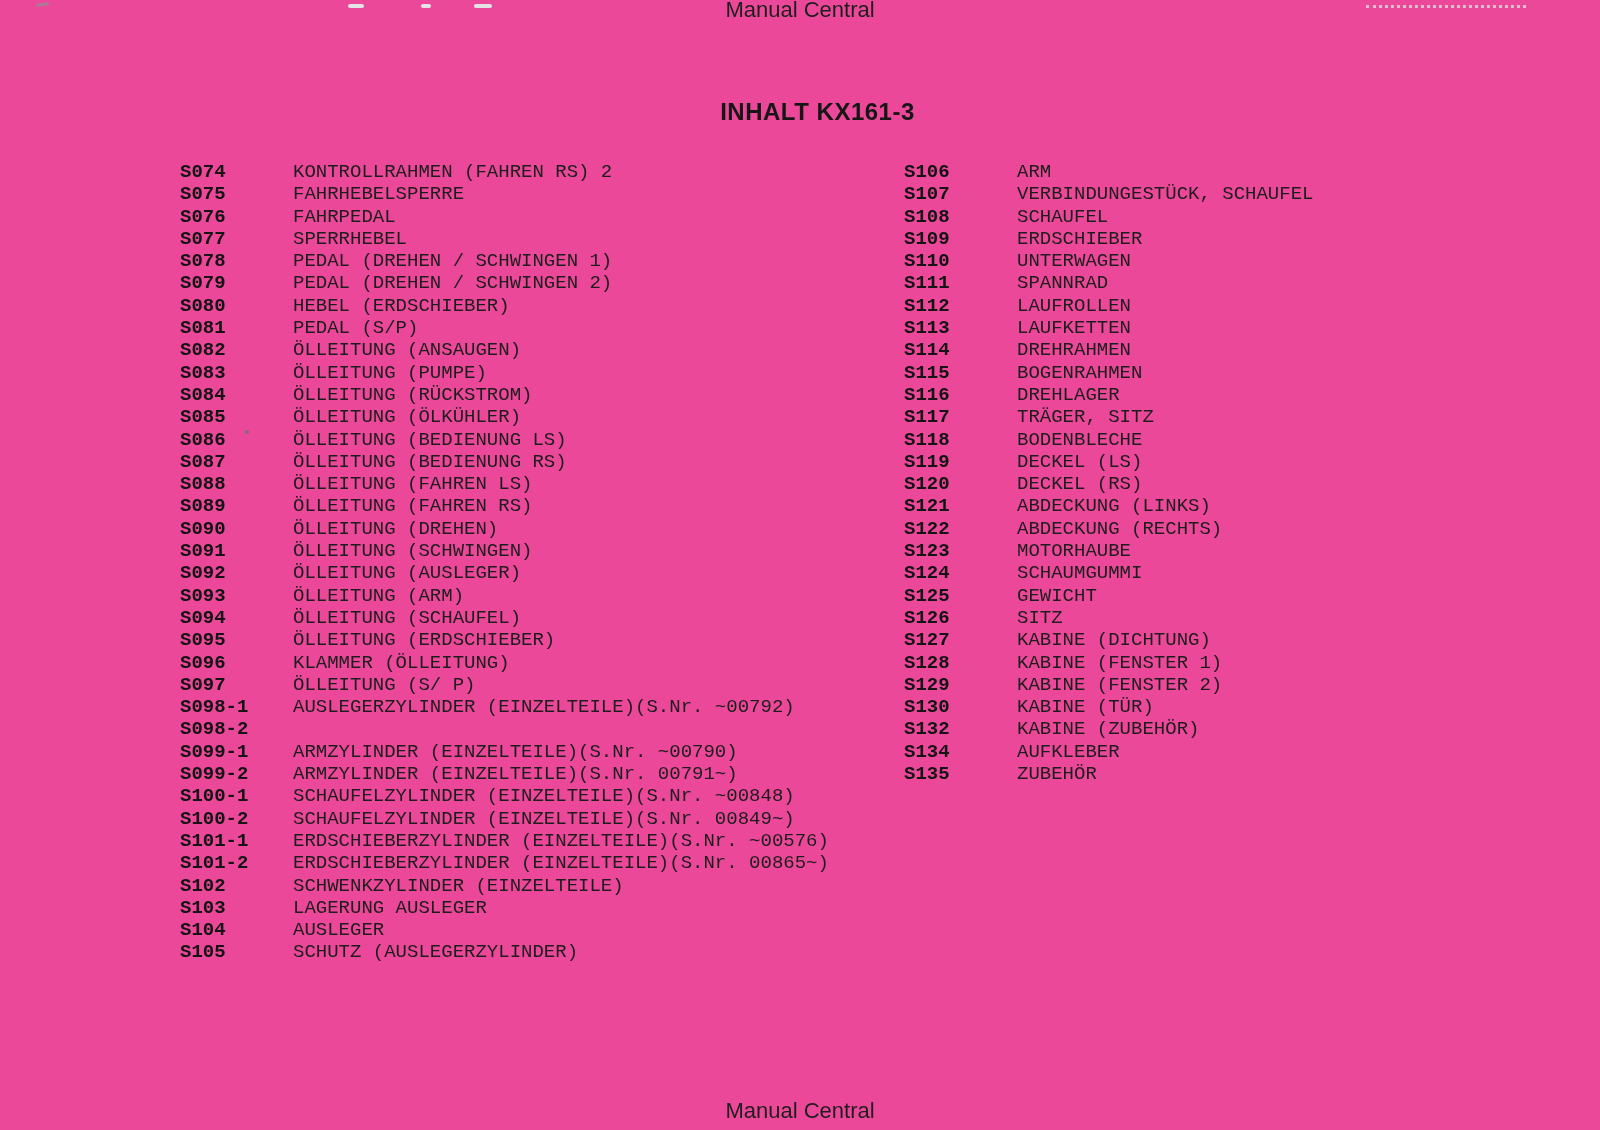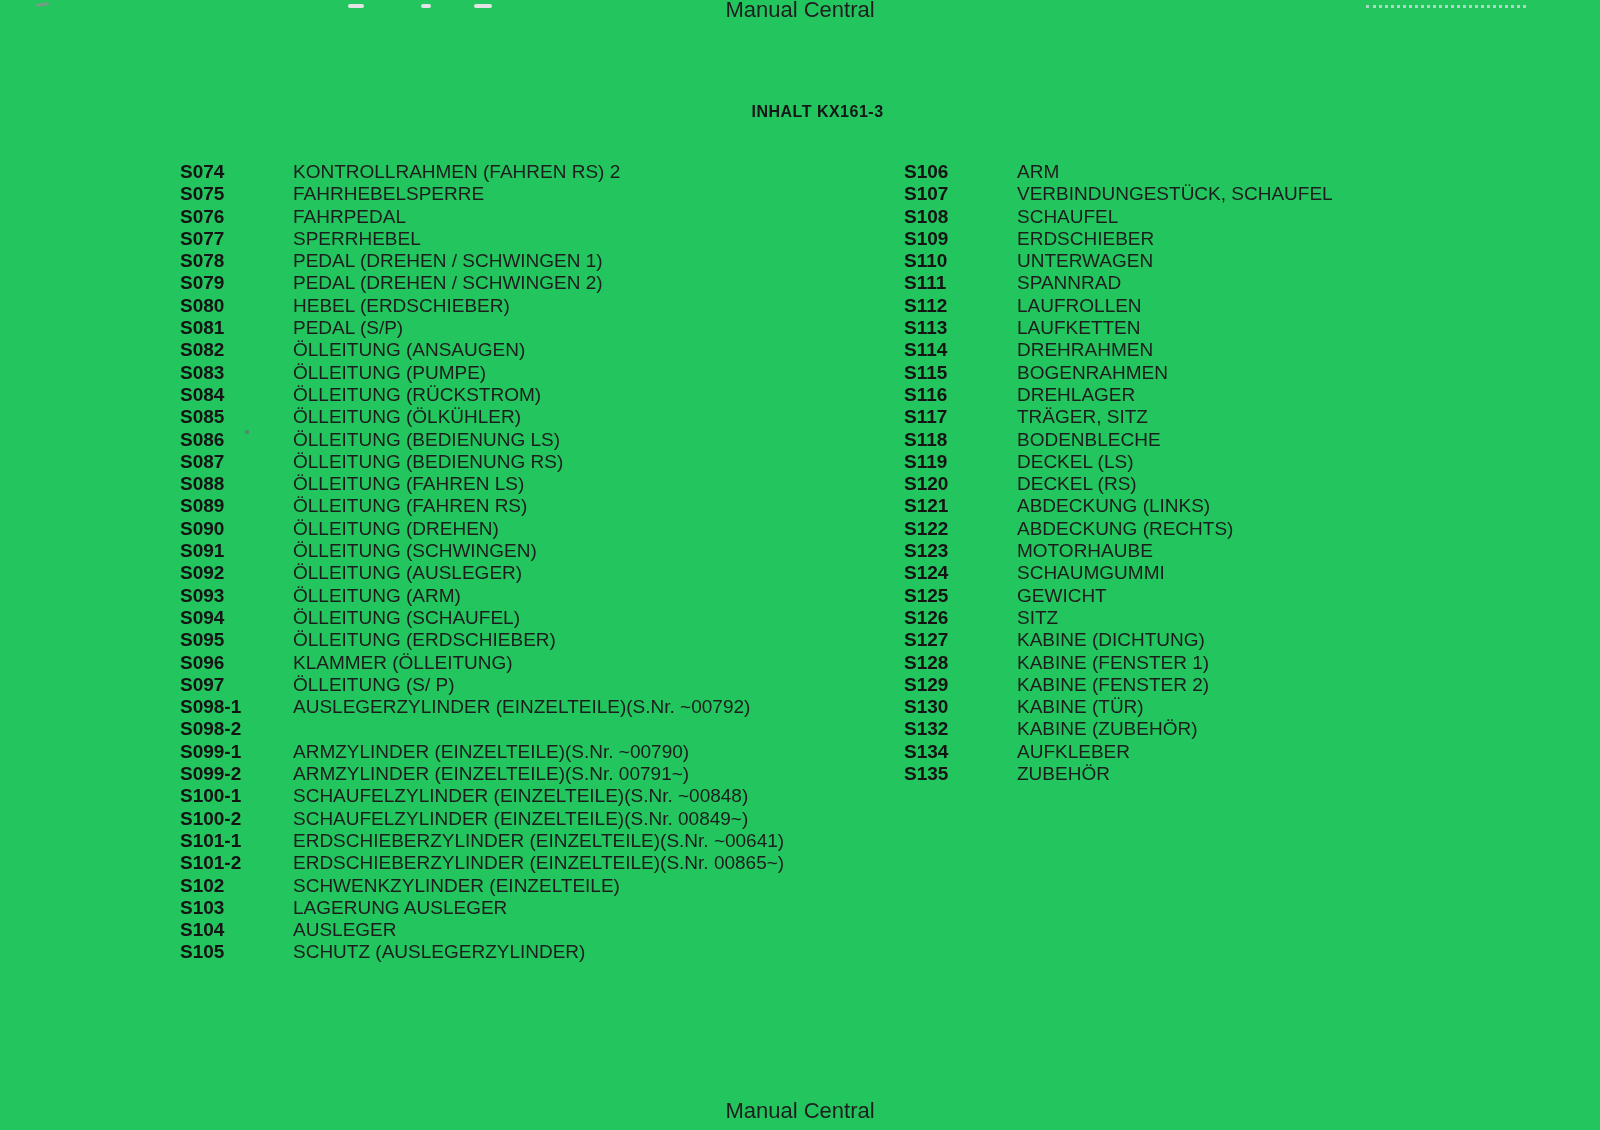--- a/index.html
+++ b/index.html
@@ -1,20 +1,20 @@
 <!DOCTYPE html>
 <html><head>
 <meta charset="utf-8">
 <style>
   html, body { margin: 0; padding: 0; background: #ffffff; }
   .page {
     position: relative;
     width: 1600px;
     height: 1130px;
-    background: #22c55e;
+    background: #ec4899;
     font-family: "Liberation Sans", sans-serif;
     color: #1b1b1b;
     overflow: hidden;
   }
   .watermark {
     position: absolute;
     left: 0;
     width: 1600px;
     text-align: center;
     font-size: 22px;
@@ -24,29 +24,30 @@
   .watermark.top { top: -3px; }
   .watermark.bottom { top: 1098px; }
   .title {
     position: absolute;
     top: 99px;
     left: 0;
     width: 1600px;
     box-sizing: border-box;
     padding-left: 35px;
     text-align: center;
-    font-size: 16px;
+    font-size: 24px;
     line-height: 26px;
     font-weight: bold;
     letter-spacing: 0.5px;
     color: #161616;
   }
   .toc-col {
     position: absolute;
     top: 161px;
+    font-family: Liberation Mono, monospace;
   }
   .toc-col.left  { left: 180px; }
   .toc-col.right { left: 904px; }
   .row {
     display: flex;
     height: 22.3px;
     line-height: 22.3px;
     font-size: 19px;
     white-space: nowrap;
   }
@@ -208,21 +209,21 @@
       <div class="row">
         <span class="code">S100-1</span>
         <span class="desc">SCHAUFELZYLINDER (EINZELTEILE)(S.Nr. ~00848)</span>
       </div>
       <div class="row">
         <span class="code">S100-2</span>
         <span class="desc">SCHAUFELZYLINDER (EINZELTEILE)(S.Nr. 00849~)</span>
       </div>
       <div class="row">
         <span class="code">S101-1</span>
-        <span class="desc">ERDSCHIEBERZYLINDER (EINZELTEILE)(S.Nr. ~00641)</span>
+        <span class="desc">ERDSCHIEBERZYLINDER (EINZELTEILE)(S.Nr. ~00576)</span>
       </div>
       <div class="row">
         <span class="code">S101-2</span>
         <span class="desc">ERDSCHIEBERZYLINDER (EINZELTEILE)(S.Nr. 00865~)</span>
       </div>
       <div class="row">
         <span class="code">S102</span>
         <span class="desc">SCHWENKZYLINDER (EINZELTEILE)</span>
       </div>
       <div class="row">

